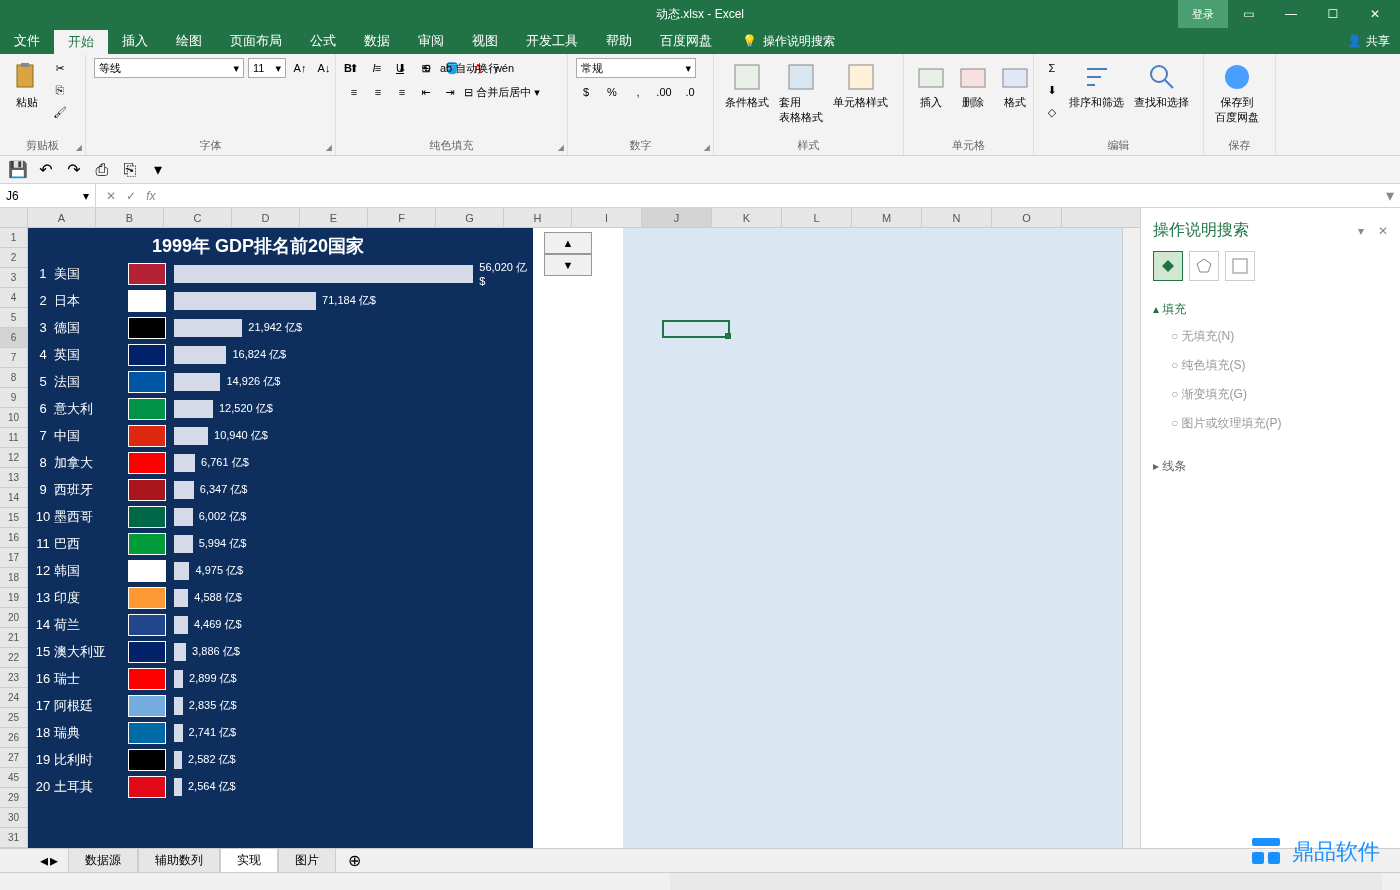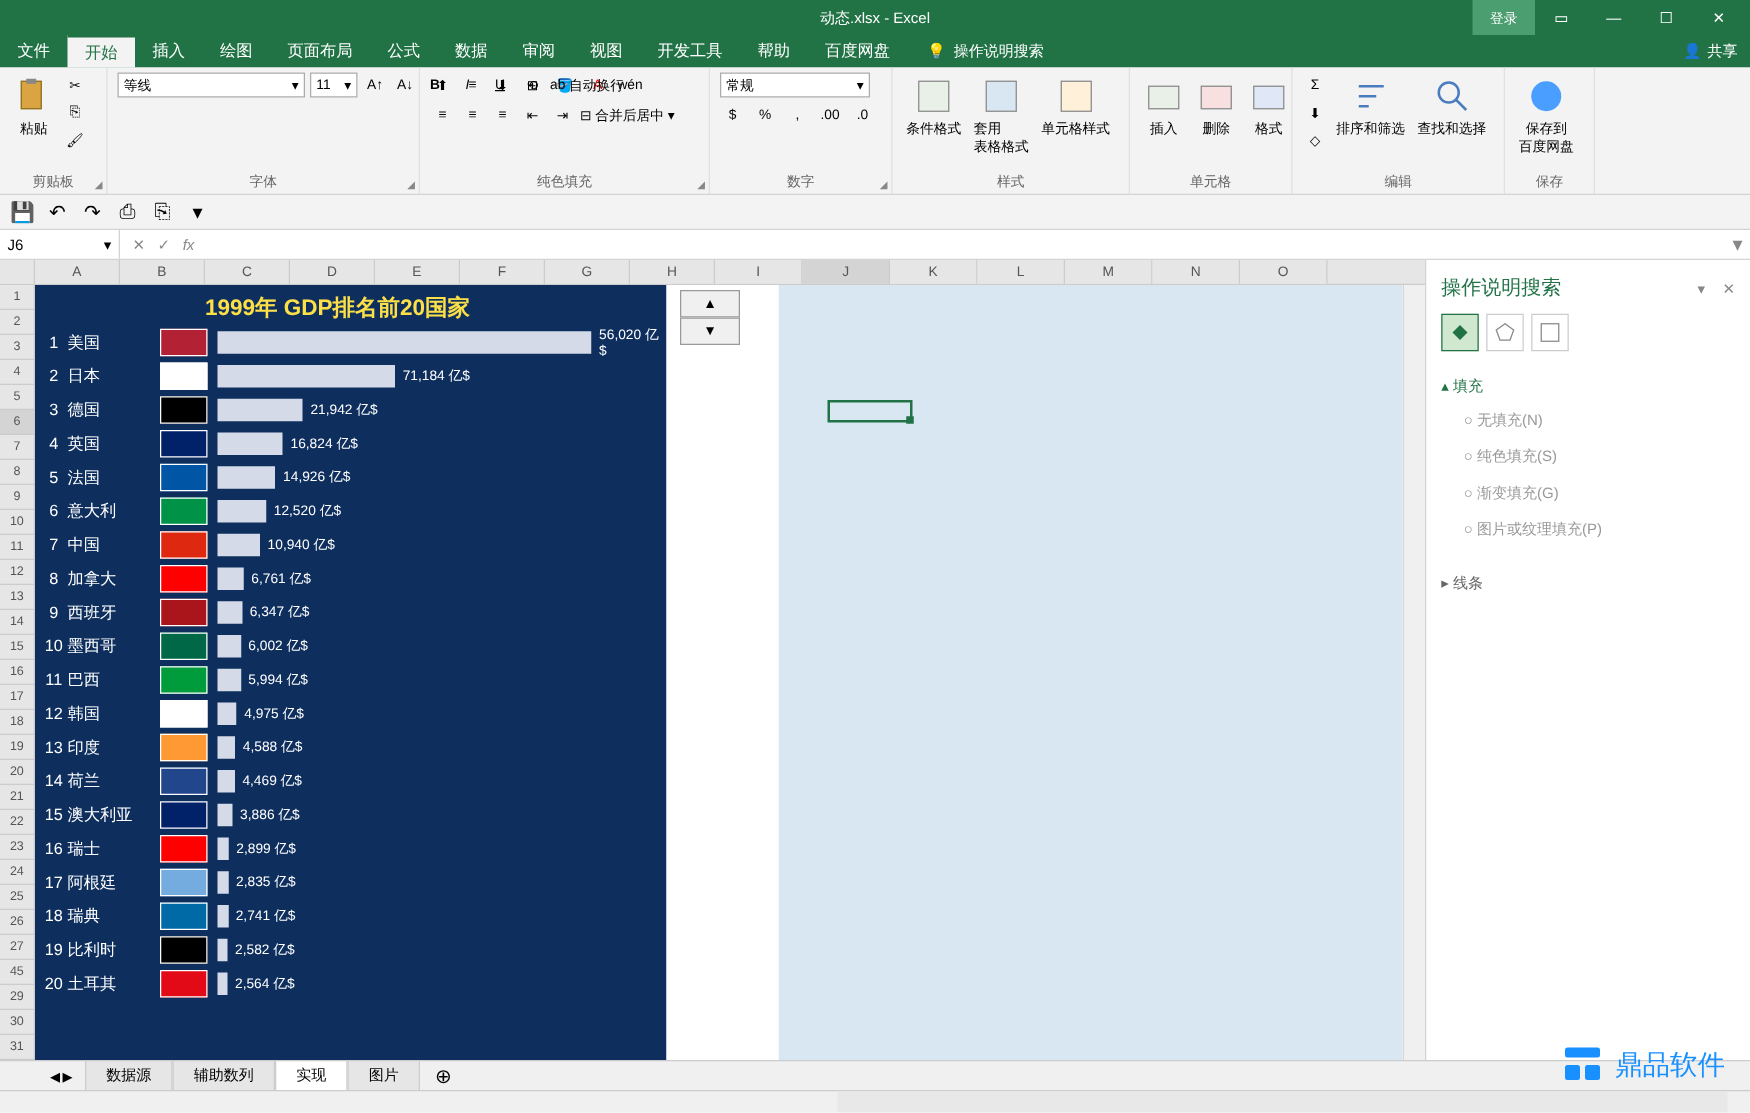--- a/index.html
+++ b/index.html
@@ -34,21 +34,21 @@
 .col-headers{height:20px;display:flex;background:#e6e6e6;border-bottom:1px solid #ccc}
 .corner{width:28px;border-right:1px solid #ccc;background:#e6e6e6}
 .col-h{border-right:1px solid #ccc;font-size:11px;color:#555;display:flex;align-items:center;justify-content:center;background:#e6e6e6}
 .col-h.sel{background:#d4d4d4}
 .grid-body{flex:1;display:flex;overflow:hidden;position:relative}
 .row-headers{width:28px;background:#e6e6e6}
 .row-h{height:20px;border-bottom:1px solid #ccc;border-right:1px solid #ccc;font-size:10px;color:#555;display:flex;align-items:center;justify-content:center}
 .row-h.sel{background:#d4d4d4}
 .cells{flex:1;position:relative;background:#fff}
 .chart-bg{position:absolute;left:0;top:0;width:505px;height:100%;background:#0e2f5e}
-.chart-title{color:#fde047;font-size:18px;font-weight:bold;position:absolute;left:136px;top:6px}
+.chart-title{color:#ffffff;font-size:18px;font-weight:bold;position:absolute;left:124px;top:6px}
 .spin{position:absolute;left:516px;top:4px;width:48px}
 .spin-btn{height:22px;border:1px solid #999;background:#f0f0f0;display:flex;align-items:center;justify-content:center;cursor:pointer;font-size:11px}
 .data-row{position:absolute;left:4px;height:27px;display:flex;align-items:center;color:#fff;font-size:13px}
 .rank{width:22px;text-align:center}
 .country{width:74px}
 .flag{width:38px;height:22px;border:1px solid #fff;margin-right:8px}
 .bar{height:18px;background:#d4dae8}
 .val{color:#fff;font-size:11px;margin-left:6px}
 .light-area{position:absolute;left:595px;top:0;right:0;bottom:0;background:#d9e7f3}
 .sel-cell{position:absolute;border:2px solid #217346;background:transparent}

